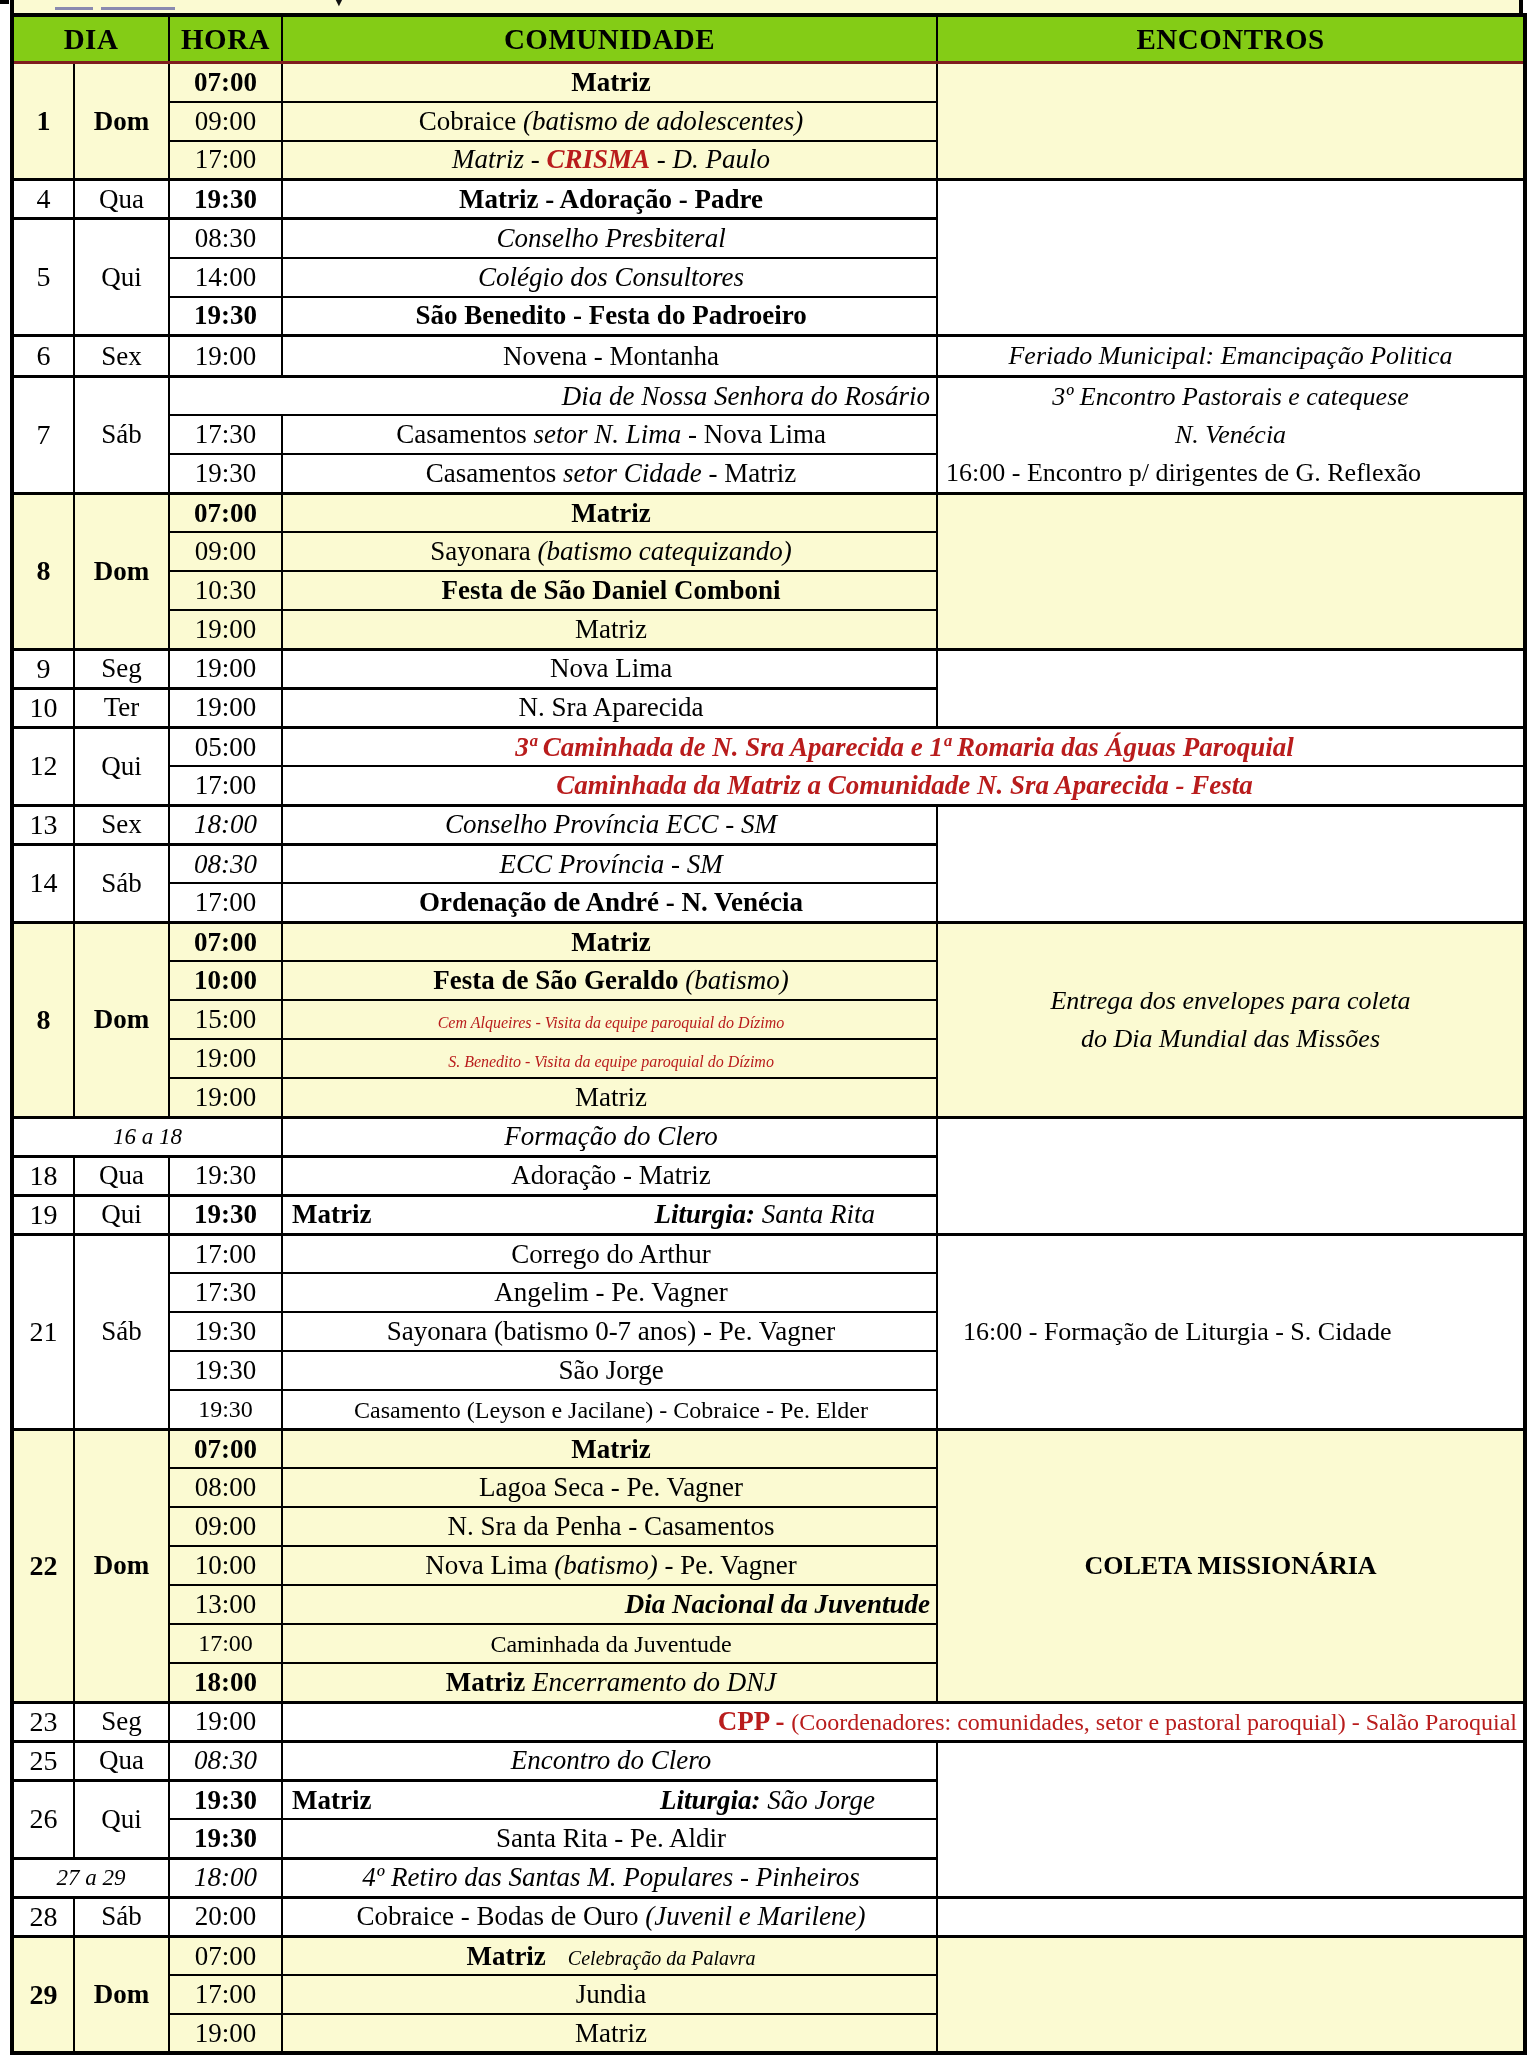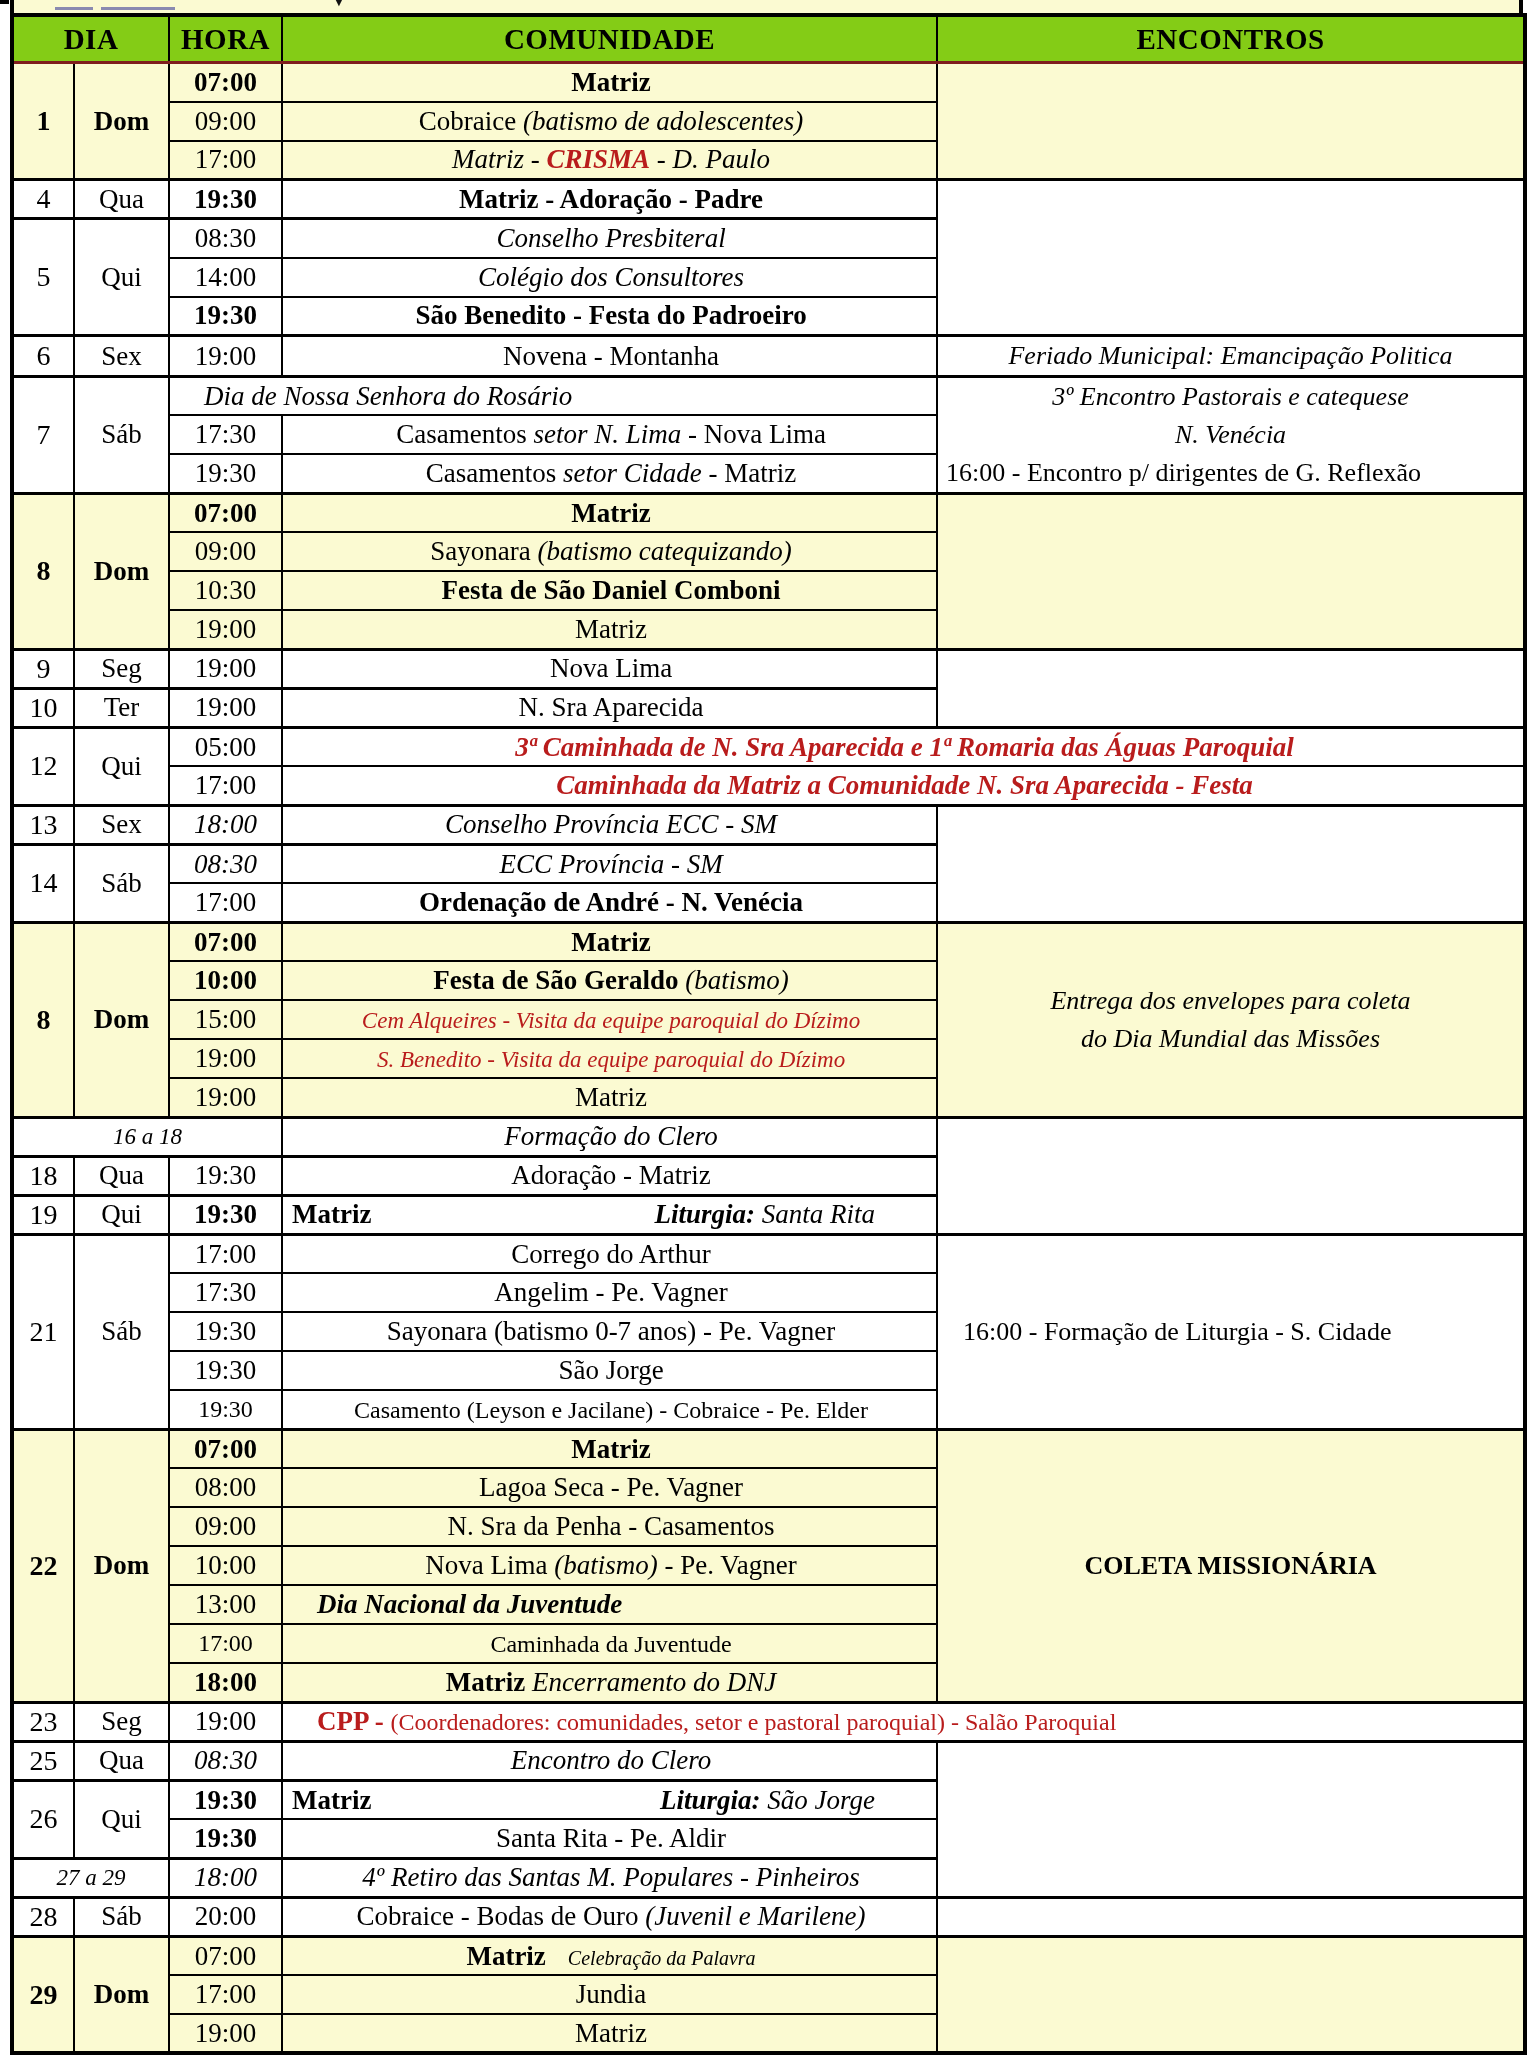--- a/index.html
+++ b/index.html
@@ -34,24 +34,24 @@
   .c-com{text-align:center;padding-left:9px;}
   .c-range{text-align:center;font-size:23px;}
   .c-enc{text-align:center;white-space:normal;font-size:26px;padding:0 8px;}
   .c-enc div{line-height:1.45;}
   .c-enc.enc-left{text-align:left;padding-left:25px;}
   .c-enc .tl{text-align:left;}
 
   .b{font-weight:bold;}
   .i{font-style:italic;}
   .red{color:#b91c1c;}
-  .sm{font-size:23px;}
+  .sm{font-size:16px;}
   .xs{font-size:20px;}
   .md{font-size:24px;}
-  .center{text-align:left;padding-left:34px;}
+  .center{text-align:right;padding-left:34px;}
   .gap{margin-left:22px;}
   .yl{background:#FBFAD2;}
 
   .flex-cell{display:flex;align-items:baseline;justify-content:space-between;padding-right:55px;}
 </style>
 </head>
 <body>
 
 <div class="strip">
   <span class="corner-mark"></span>

